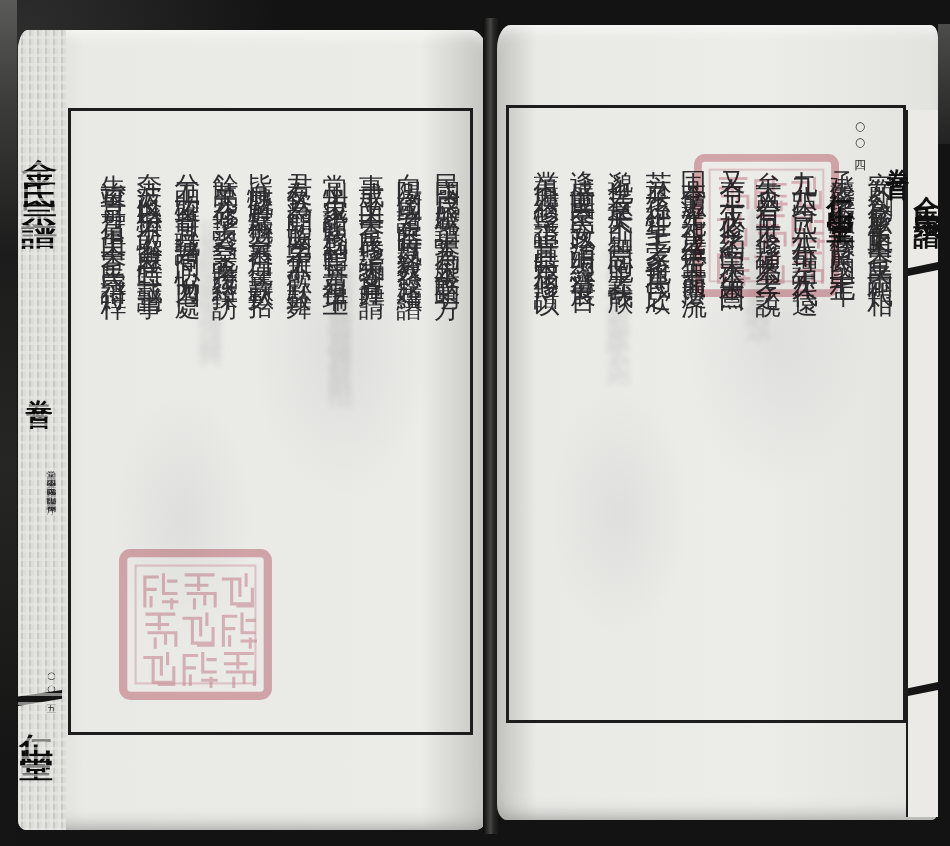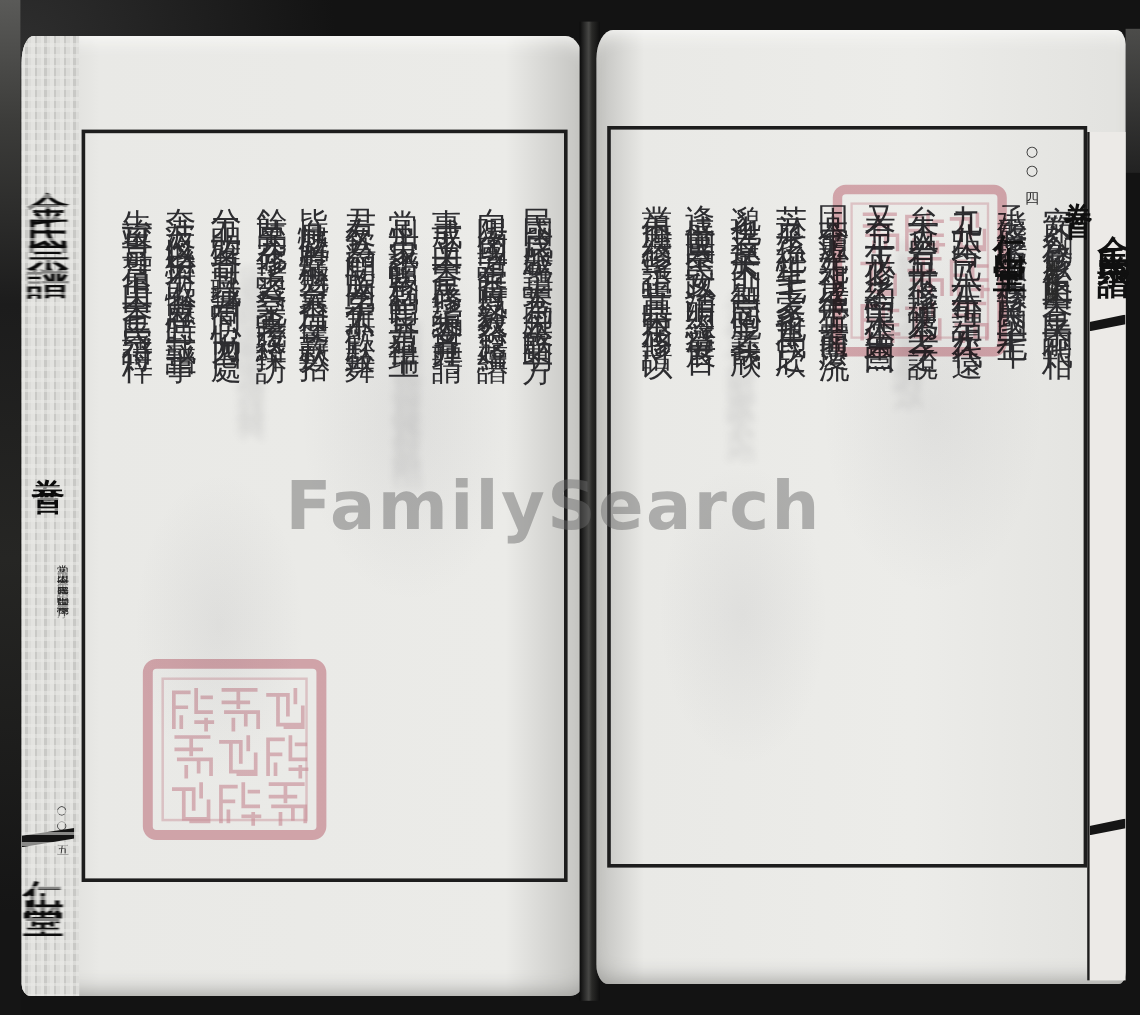--- a/index.html
+++ b/index.html
@@ -197,15 +197,14 @@
       <div class="bx-sec bx-title">金氏宗譜</div>
       <div class="bx-sec bx-vol">卷首</div>
       <div class="bx-sec bx-chap">常州上田舍金氏宗譜仁山堂續修序</div>
       <div class="bx-sec bx-num">○○四</div>
       <div class="bx-sec bx-hall">仁山堂</div>
       <div class="fishtail ft1"></div>
       <div class="fishtail ft2"></div>
     </div>
   </div>
 
-  <div class="watermark">FamilySearch</div>
 
 </div>
 
 </body></html>

